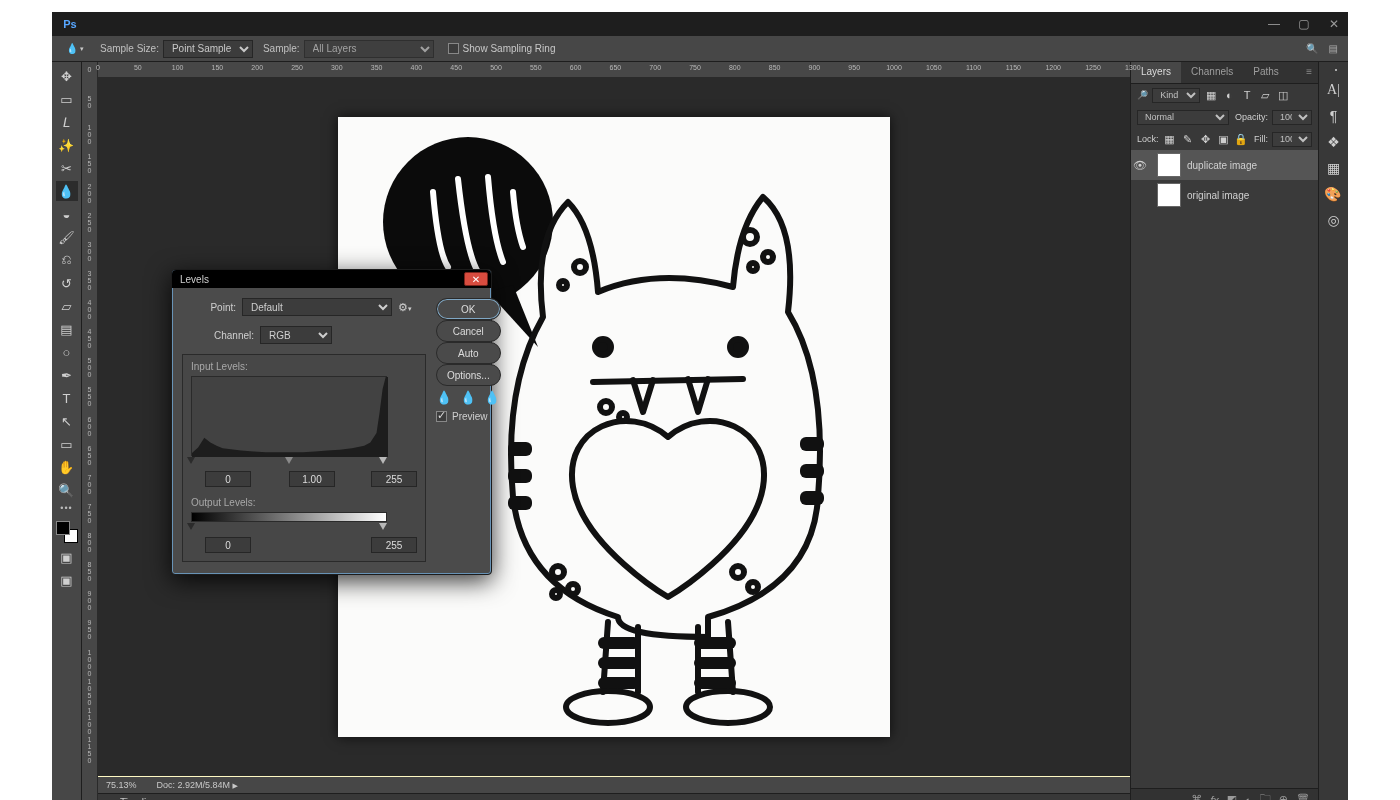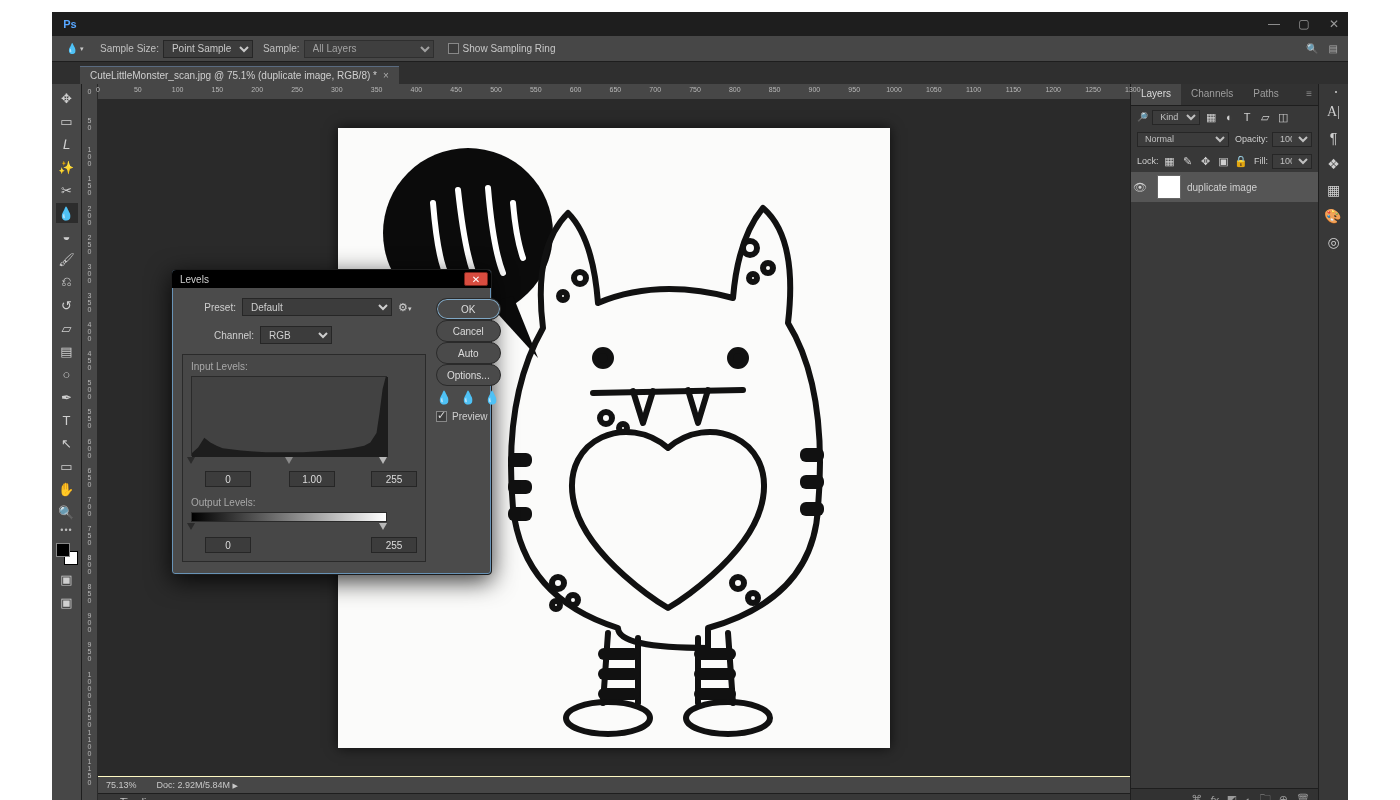--- a/index.html
+++ b/index.html
@@ -125,26 +125,20 @@
     <div class="opt-chk">
         <div class="box"></div>
         <span>Show Sampling Ring</span>
       </div>
     <div class="opt-right">
       <span>🔍</span>
       <span>▤</span>
     </div>
   </div>
 
-  <div class="doc-tab-row">
-    <div class="doc-tab">
-      <span>CuteLittleMonster_scan.jpg @ 75.1% (duplicate image, RGB/8) *</span>
-      <span class="x">×</span>
-    </div>
-  </div>
 
   <div class="main-row">
 
     <div class="toolbox" id="toolbox">
         <div class="t-btn">✥</div>
         <div class="t-btn">▭</div>
         <div class="t-btn">𝘓</div>
         <div class="t-btn">✨</div>
         <div class="t-btn">✂</div>
         <div class="t-btn sel">💧</div>
@@ -397,20 +391,25 @@
         <span class="ic">🔒</span>
         <span style="margin-left:auto">Fill:</span>
         <select class="mini-sel" style="width:40px"><option>100%</option></select>
       </div>
       <div class="layer-list" id="layer-list">
           <div class="layer sel">
             <span class="eye">👁</span>
             <div class="thumb"></div>
             <span>duplicate image</span>
           </div>
+          <div class="layer">
+            <span class="eye"></span>
+            <div class="thumb"></div>
+            <span>original image</span>
+          </div>
         </div>
       <div class="layer-bottom">
         <span>⌘</span>
         <span><i>fx</i></span>
         <span>◩</span>
         <span>◐</span>
         <span>🗀</span>
         <span>⊕</span>
         <span>🗑</span>
       </div>
@@ -430,21 +429,21 @@
 </div>
 
 <div class="dlg">
   <div class="dlg-tb">
     <span>Levels</span>
     <span class="close">✕</span>
   </div>
   <div class="dlg-body">
     <div class="dlg-left">
       <div class="dlg-row">
-        <span class="dlg-label">Preset:</span>
+        <span class="dlg-label">Point:</span>
         <select class="dlg-sel" style="width:150px"><option>Default</option></select>
         <span style="font-size:11px">⚙<span style="font-size:7px">▾</span></span>
       </div>
       <div class="dlg-row" style="margin-left:18px">
         <span class="dlg-label">Channel:</span>
         <select class="dlg-sel" style="width:72px"><option>RGB</option></select>
       </div>
 
       <div class="hist-box">
         <div class="hist-title">Input Levels:</div>

